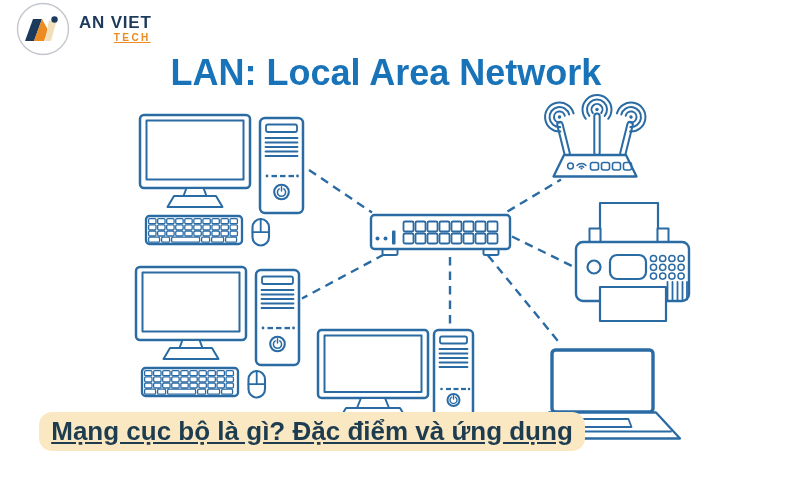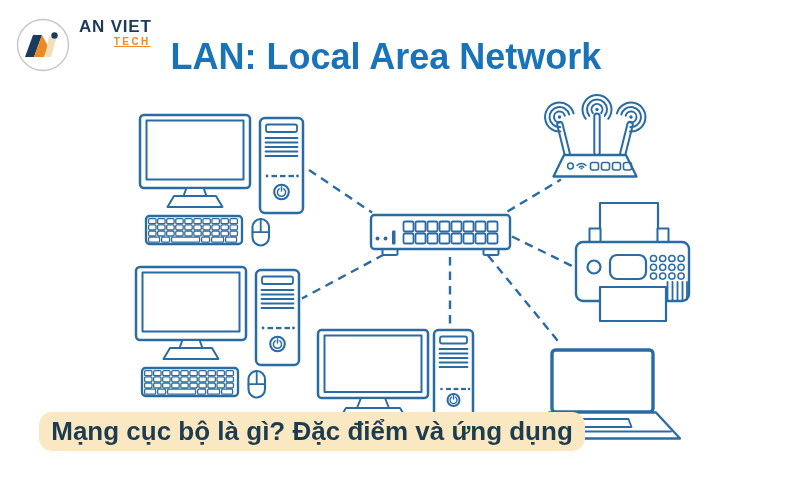--- a/index.html
+++ b/index.html
@@ -1,42 +1,42 @@
 <!DOCTYPE html>
 <html><head>
 <meta charset="utf-8">
 <style>
   html,body{margin:0;padding:0;background:#e9e9e9;}
   .page{
     position:relative;width:800px;height:480px;background:#ffffff;
     overflow:hidden;font-family:"Liberation Sans",sans-serif;
   }
   
-  .logo{position:absolute;left:16px;top:18px;display:flex;}
+  .logo{position:absolute;left:16px;top:2px;display:flex;align-items:center;}
   .logo-mark{width:54px;height:54px;display:block;}
   .logo-text{display:flex;flex-direction:column;margin-left:9px;}
   .logo-name{font-size:17px;font-weight:bold;color:#1c3a5c;letter-spacing:.8px;line-height:18px;}
   .logo-sub{font-size:10px;font-weight:bold;color:#ec8b21;letter-spacing:2.4px;text-align:right;padding-right:1px;line-height:12px;text-decoration:underline;}
   
   .title{
-    position:absolute;left:386px;top:36px;transform:translateX(-50%);
+    position:absolute;left:386px;top:52px;transform:translateX(-50%);
     margin:0;font-size:36px;font-weight:bold;color:#1973b8;white-space:nowrap;
   }
   
   .diagram{position:absolute;left:0;top:0;width:800px;height:480px;}
   .ink{stroke:#2a6ba4;fill:none;stroke-linecap:round;stroke-linejoin:round;}
   .fillink{fill:#2a6ba4;stroke:none;}
   .dash{stroke-width:2.4;stroke-dasharray:8.5 6;stroke-linecap:butt;}
   
   .banner{
     position:absolute;left:39px;top:412px;width:546px;height:39px;
     background:#fae8c2;border-radius:13px;display:flex;align-items:center;justify-content:center;
     z-index:5;
   }
-  .banner span{font-size:26px;font-weight:bold;color:#1d3c50;white-space:nowrap;}
+  .banner span{font-size:26px;font-weight:bold;color:#1d3c50;white-space:nowrap;text-decoration:underline;}
 </style>
 </head>
 <body>
 
 <div class="page">
 
   <div class="logo">
     <svg class="logo-mark" viewBox="0 0 54 54">
       <circle cx="27" cy="27" r="25.5" fill="#ffffff" stroke="#c3c7cd" stroke-width="1.4"></circle>
       <path d="M9,39 L17,17 L26,17 L18,39 Z" fill="#1c3a5c"></path>

